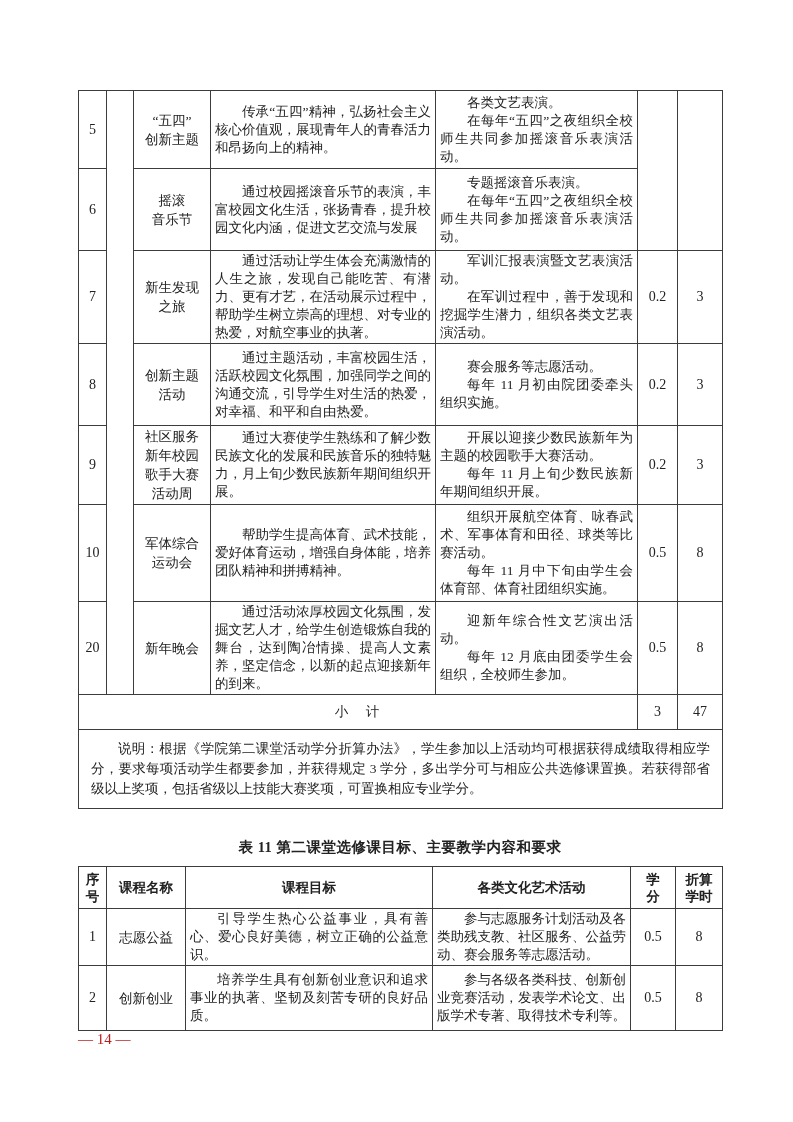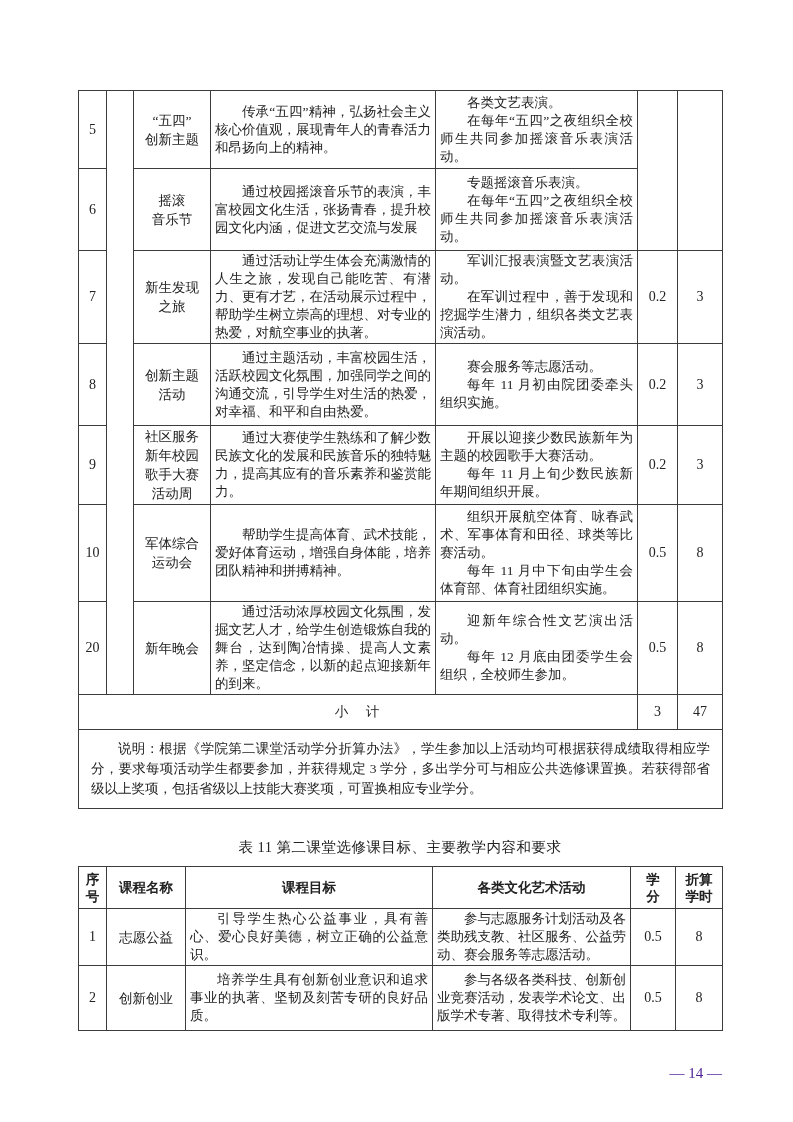--- a/index.html
+++ b/index.html
@@ -60,35 +60,34 @@
   .note-para {
     margin: 8px;
     text-indent: 2em;
     text-align: justify;
     line-height: 20px;
   }
   .t2-title {
     margin: 29px 0 9px 0;
     text-align: center;
     font-size: 14.5px;
-    font-weight: normal;
+    font-weight: bold;
     letter-spacing: 0.5px;
   }
   th.h-cell {
     font-weight: bold;
     text-align: center;
     white-space: pre-line;
     line-height: 17px;
     font-size: 13.5px;
   }
   .page-number {
-    margin-top: 34px;
-    text-align: right;
+    text-align: left;
     font-size: 15px;
-    color: #4c1d95;
+    color: #b91c1c;
   }
 </style>
 </head>
 <body>
 
 <div class="page">
   <div class="content">
 
     <table class="doc-table">
       <colgroup>
@@ -156,21 +155,21 @@
           <td class="c-credit">0.2</td>
           <td class="c-hours">3</td>
         </tr>
         <tr style="height:78px">
           <td class="c-no">9</td>
           <td class="c-name">社区服务
 新年校园
 歌手大赛
 活动周</td>
           <td class="c-text">
-              <p class="para">通过大赛使学生熟练和了解少数民族文化的发展和民族音乐的独特魅力，提高其应有的音乐素养和鉴赏能力。</p>
+              <p class="para">通过大赛使学生熟练和了解少数民族文化的发展和民族音乐的独特魅力，月上旬少数民族新年期间组织开展。</p>
             </td>
           <td class="c-text">
             <p class="para">开展以迎接少数民族新年为主题的校园歌手大赛活动。</p>
             <p class="para">每年 11 月上旬少数民族新年期间组织开展。</p>
           </td>
           <td class="c-credit">0.2</td>
           <td class="c-hours">3</td>
         </tr>
         <tr style="height:97px">
           <td class="c-no">10</td>

